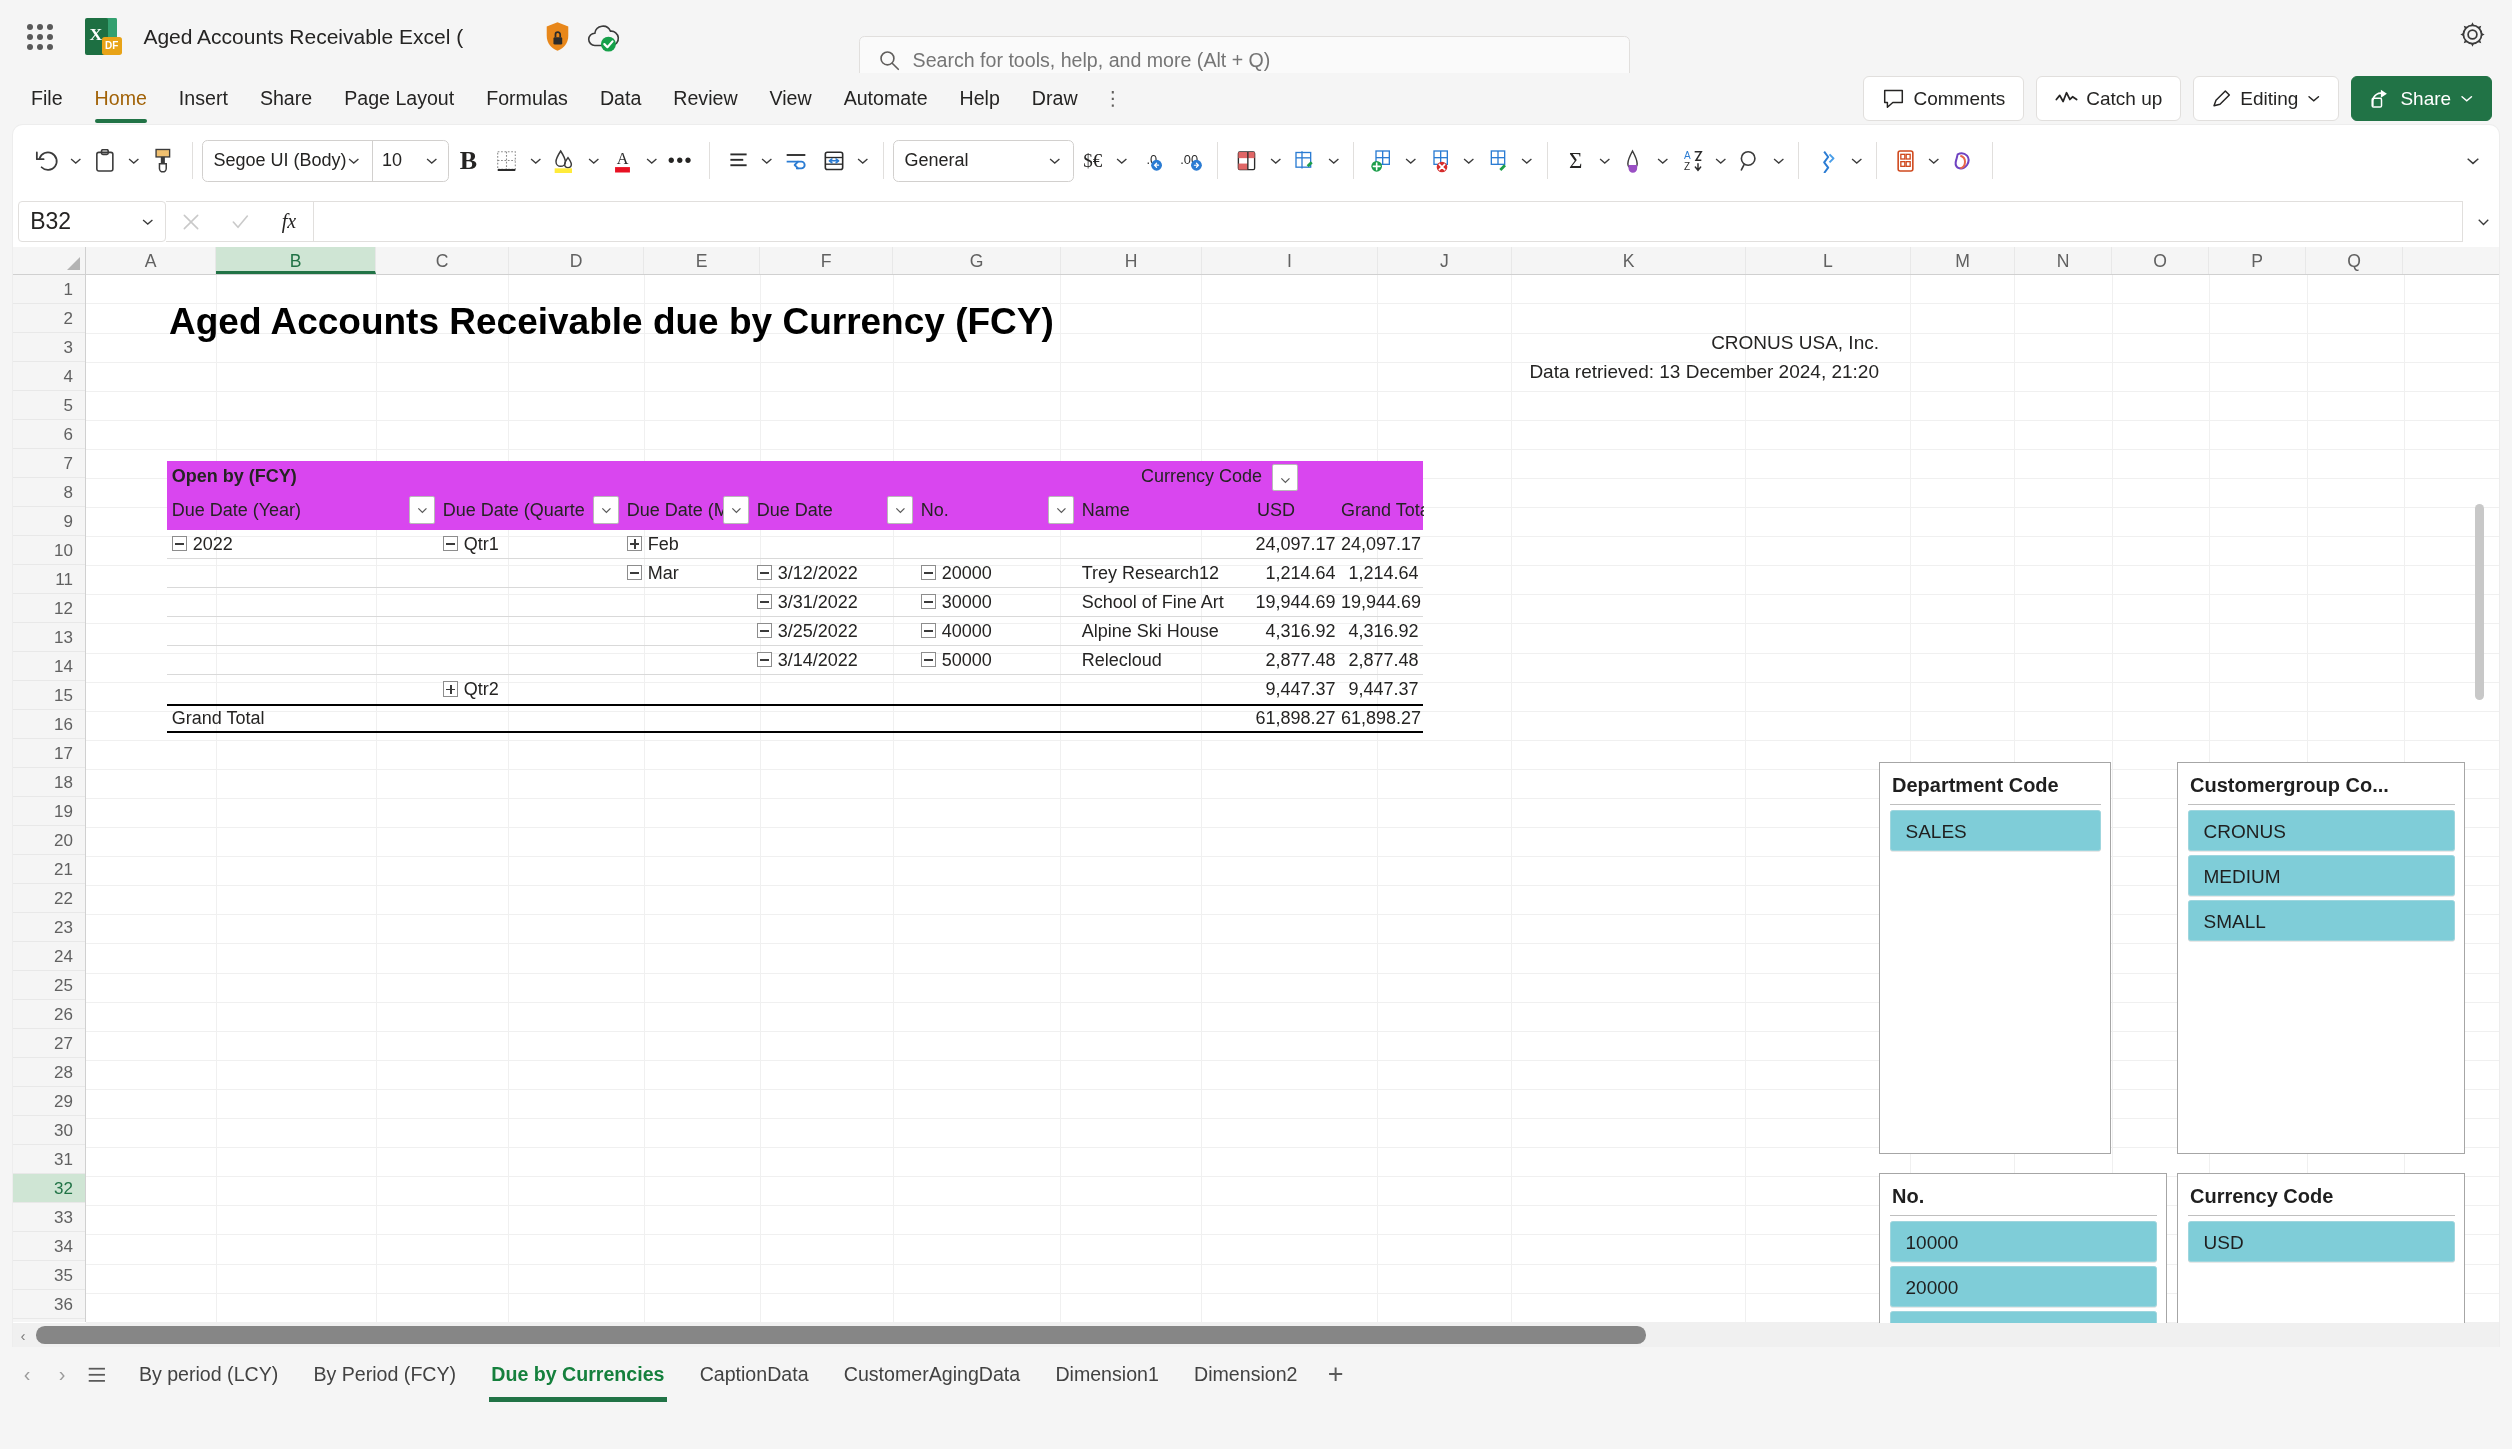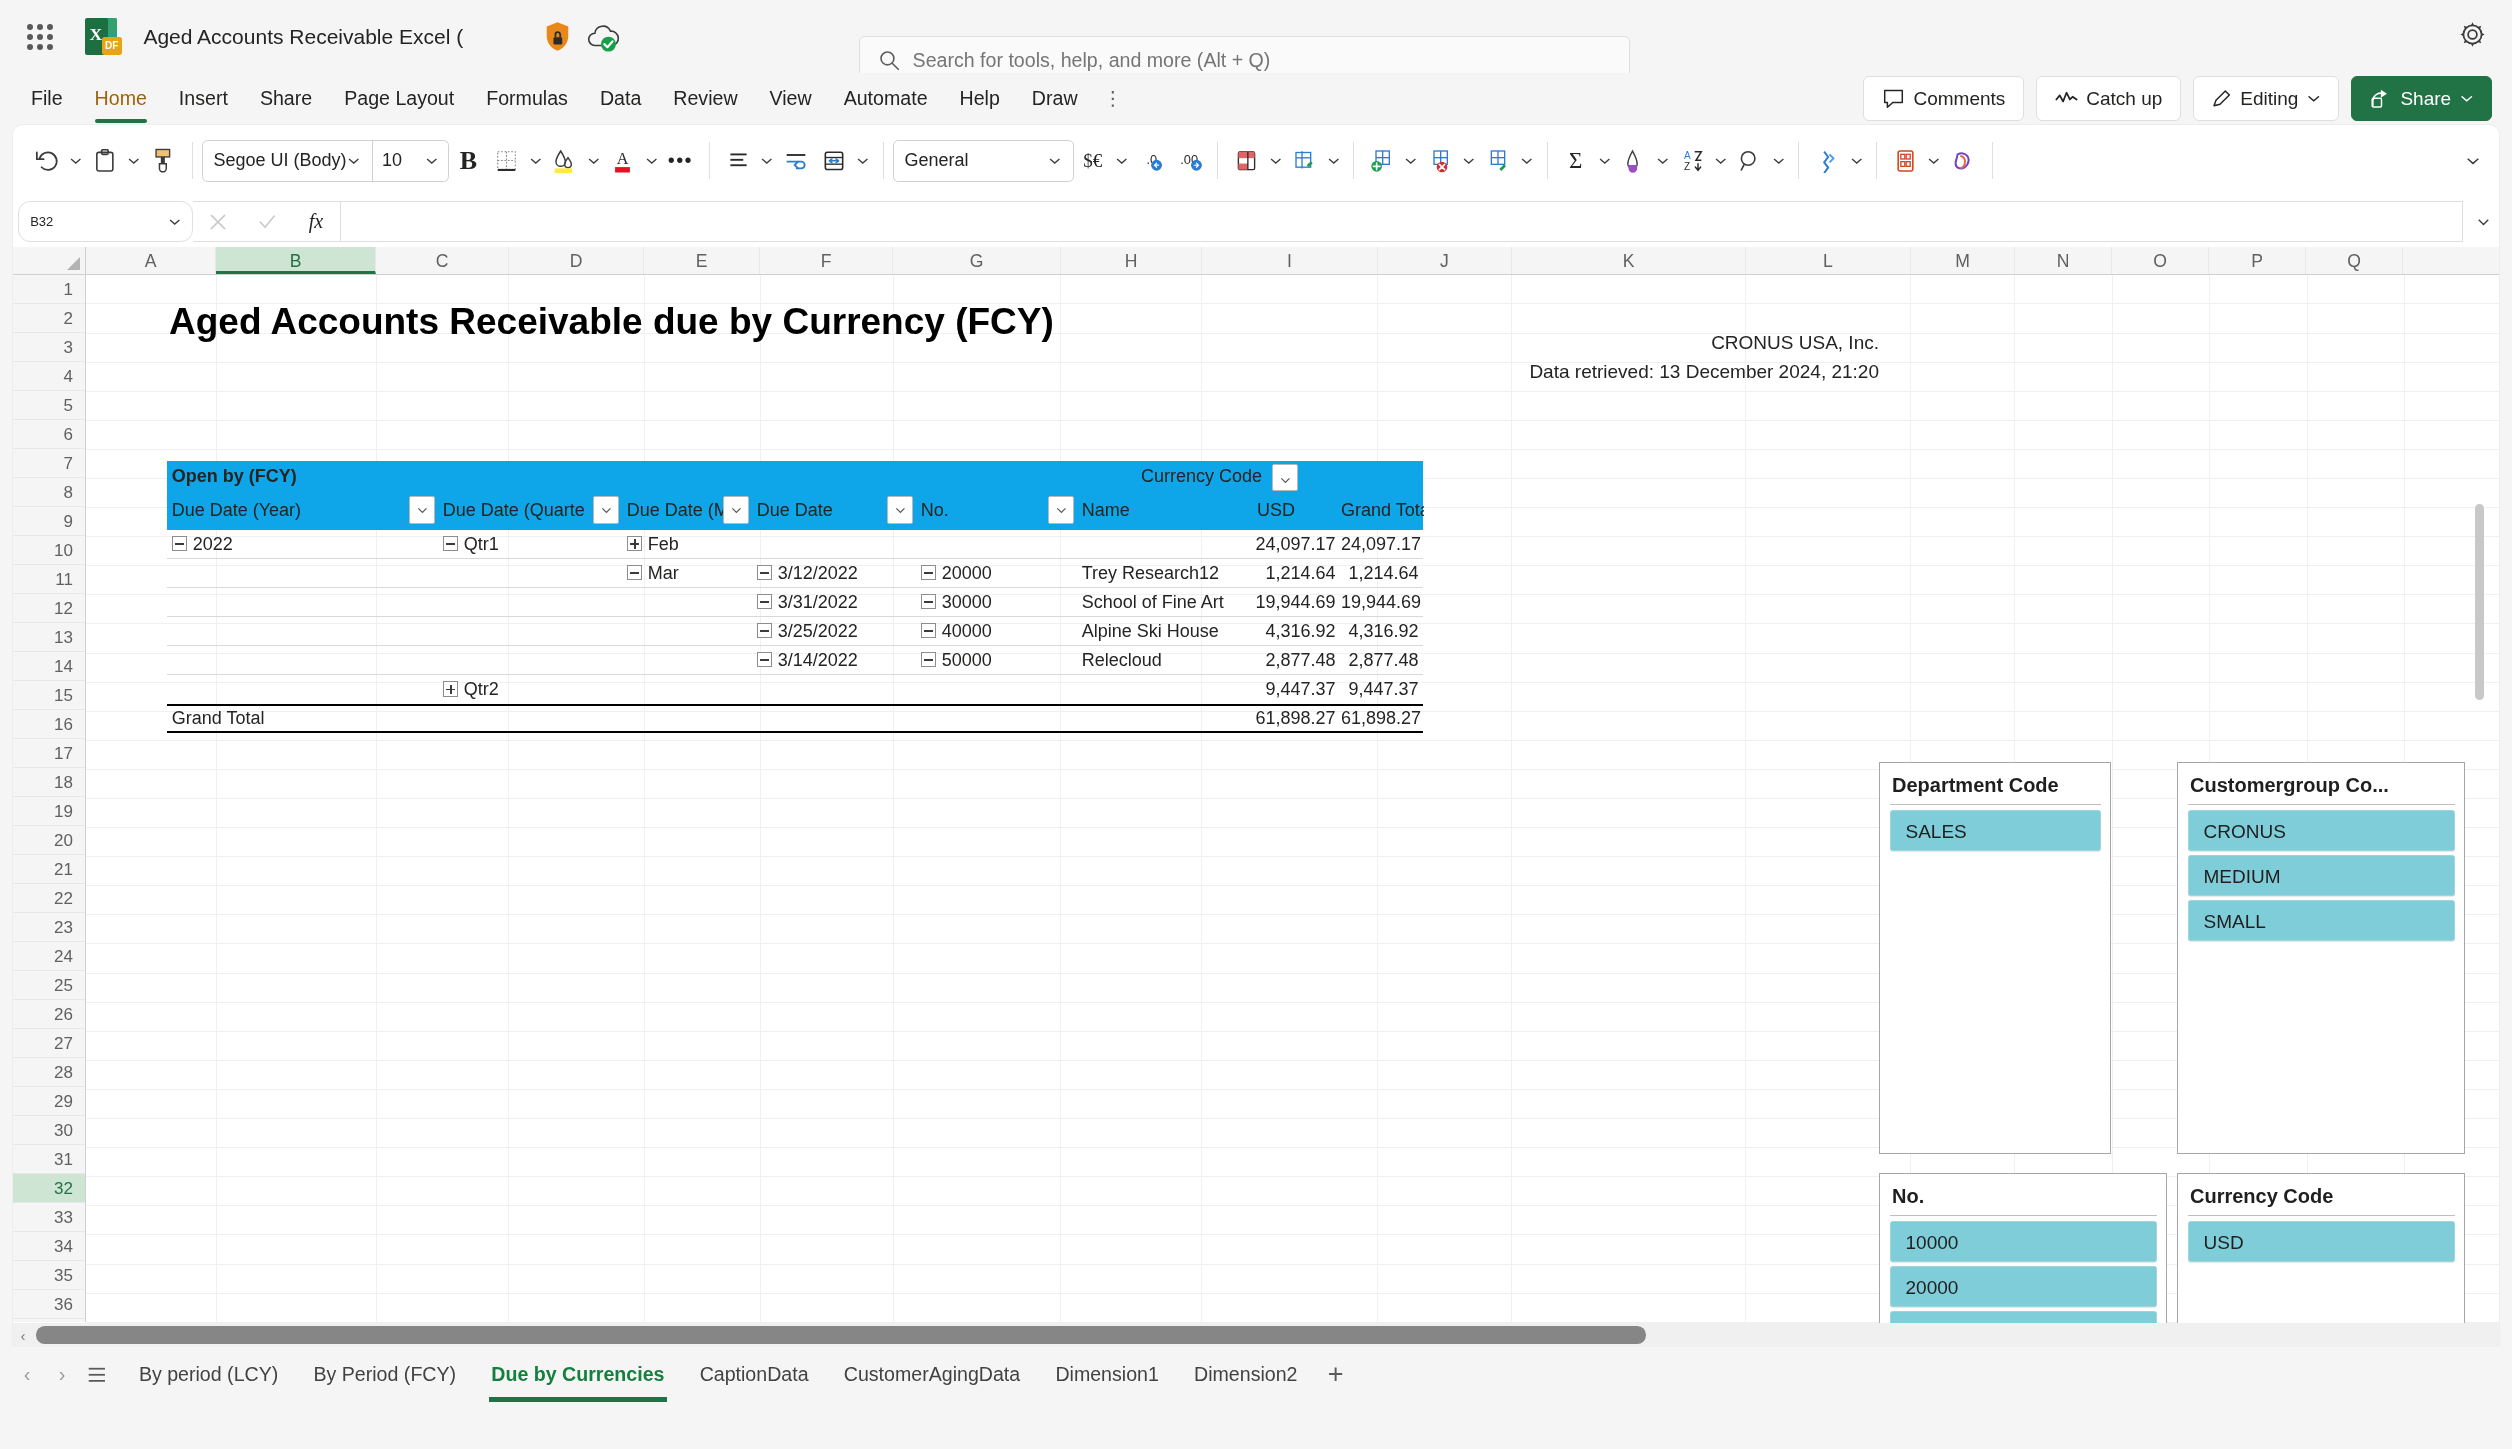--- a/index.html
+++ b/index.html
@@ -80,23 +80,23 @@
     align-items:center; justify-content: space-between; cursor:pointer; height:100%;}
   .boldbtn { font-family: "Liberation Serif", serif; font-weight: bold; font-size: 26px; }
   .numfmt { border: 0.7px solid #d2d0ce; border-radius: 5.4px; height: 42px; width: 181px;
     display: flex; align-items: center; justify-content: space-between;
     padding: 0 10.8px; font-size: 18px; cursor: pointer; }
   .ribbon-collapse { position: absolute; right: 16px; }
 
   
   .fbar { height: 51px; background:#fff; display: flex; align-items: center;
     margin: 0 12px; border-left:0.7px solid #ededed; border-right:0.7px solid #ededed;}
-  .namebox { width: 175px; height: 41px; border: 0.7px solid #e1dfdd; border-radius: 12px;
+  .namebox { width: 148px; height: 41px; border: 0.7px solid #e1dfdd; border-radius: 4px;
     margin-left: 5.4px; display: flex; align-items: center; justify-content: space-between;
-    padding: 0 10.8px; font-size: 13px; cursor: pointer; }
+    padding: 0 10.8px; font-size: 23px; cursor: pointer; }
   .fbtns { display: flex; align-items: center; border: 0.7px solid #e1dfdd;
     border-left: none; border-radius: 0; height: 41px; }
   .fbtn { width: 49px; height: 39px; display: flex; align-items: center;
     justify-content: center; cursor: pointer; }
   .fbtn.dim { opacity: .45; }
   .finput { flex: 1; height: 41px; border: 0.7px solid #e1dfdd; border-left: none;
     margin-right: 5.4px; }
   .fdrop { width: 31px; display:flex; align-items:center; justify-content:center; cursor:pointer;}
 
   
@@ -126,21 +126,21 @@
   .sheetTitle { position: absolute; left: 83px; top: 26px; font-size: 37px;
     font-weight: bold; color: #000; white-space: nowrap; }
   .company { position: absolute; left: 1482px; top: 57px; font-size: 19px;
     width: 311px; text-align: right;}
   .retrieved { position: absolute; left: 1286px; top: 86px; font-size: 19px;
     width: 507px; text-align: right; }
 
   
   .pivot { position: absolute; left: 81px; top: 186px; width: 1256px;
     font-size: 18px; }
-  .pivot .phead { background: #0ea5e9; }
+  .pivot .phead { background: #d946ef; }
   .pvt-r { display: flex; align-items: center; height: 29px; }
   .pvt-r.brdb { border-bottom: 0.7px solid #d9d9d9; }
   .pvt-r.grand { border-top: 2px solid #000; border-bottom: 2.7px solid #000; }
   .pc { flex: none; height: 29px; line-height: 29px; overflow: hidden;
     white-space: nowrap; position: relative; }
   .c-year   { width: 271px; padding-left: 4.7px;}
   .c-qtr    { width: 184px; padding-left: 4.7px;}
   .c-mon    { width: 130px; padding-left: 4.7px;}
   .c-date   { width: 164px; padding-left: 4.7px;}
   .c-no     { width: 161px; padding-left: 4.7px;}

